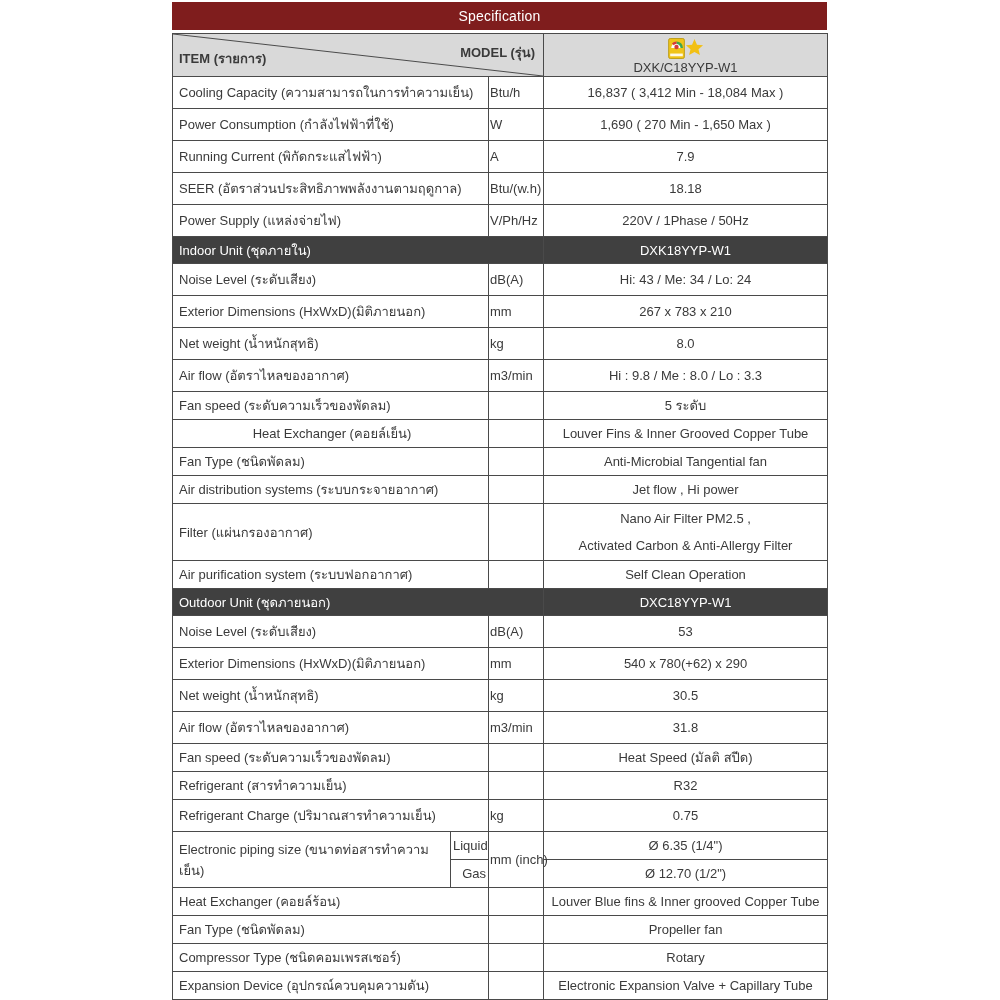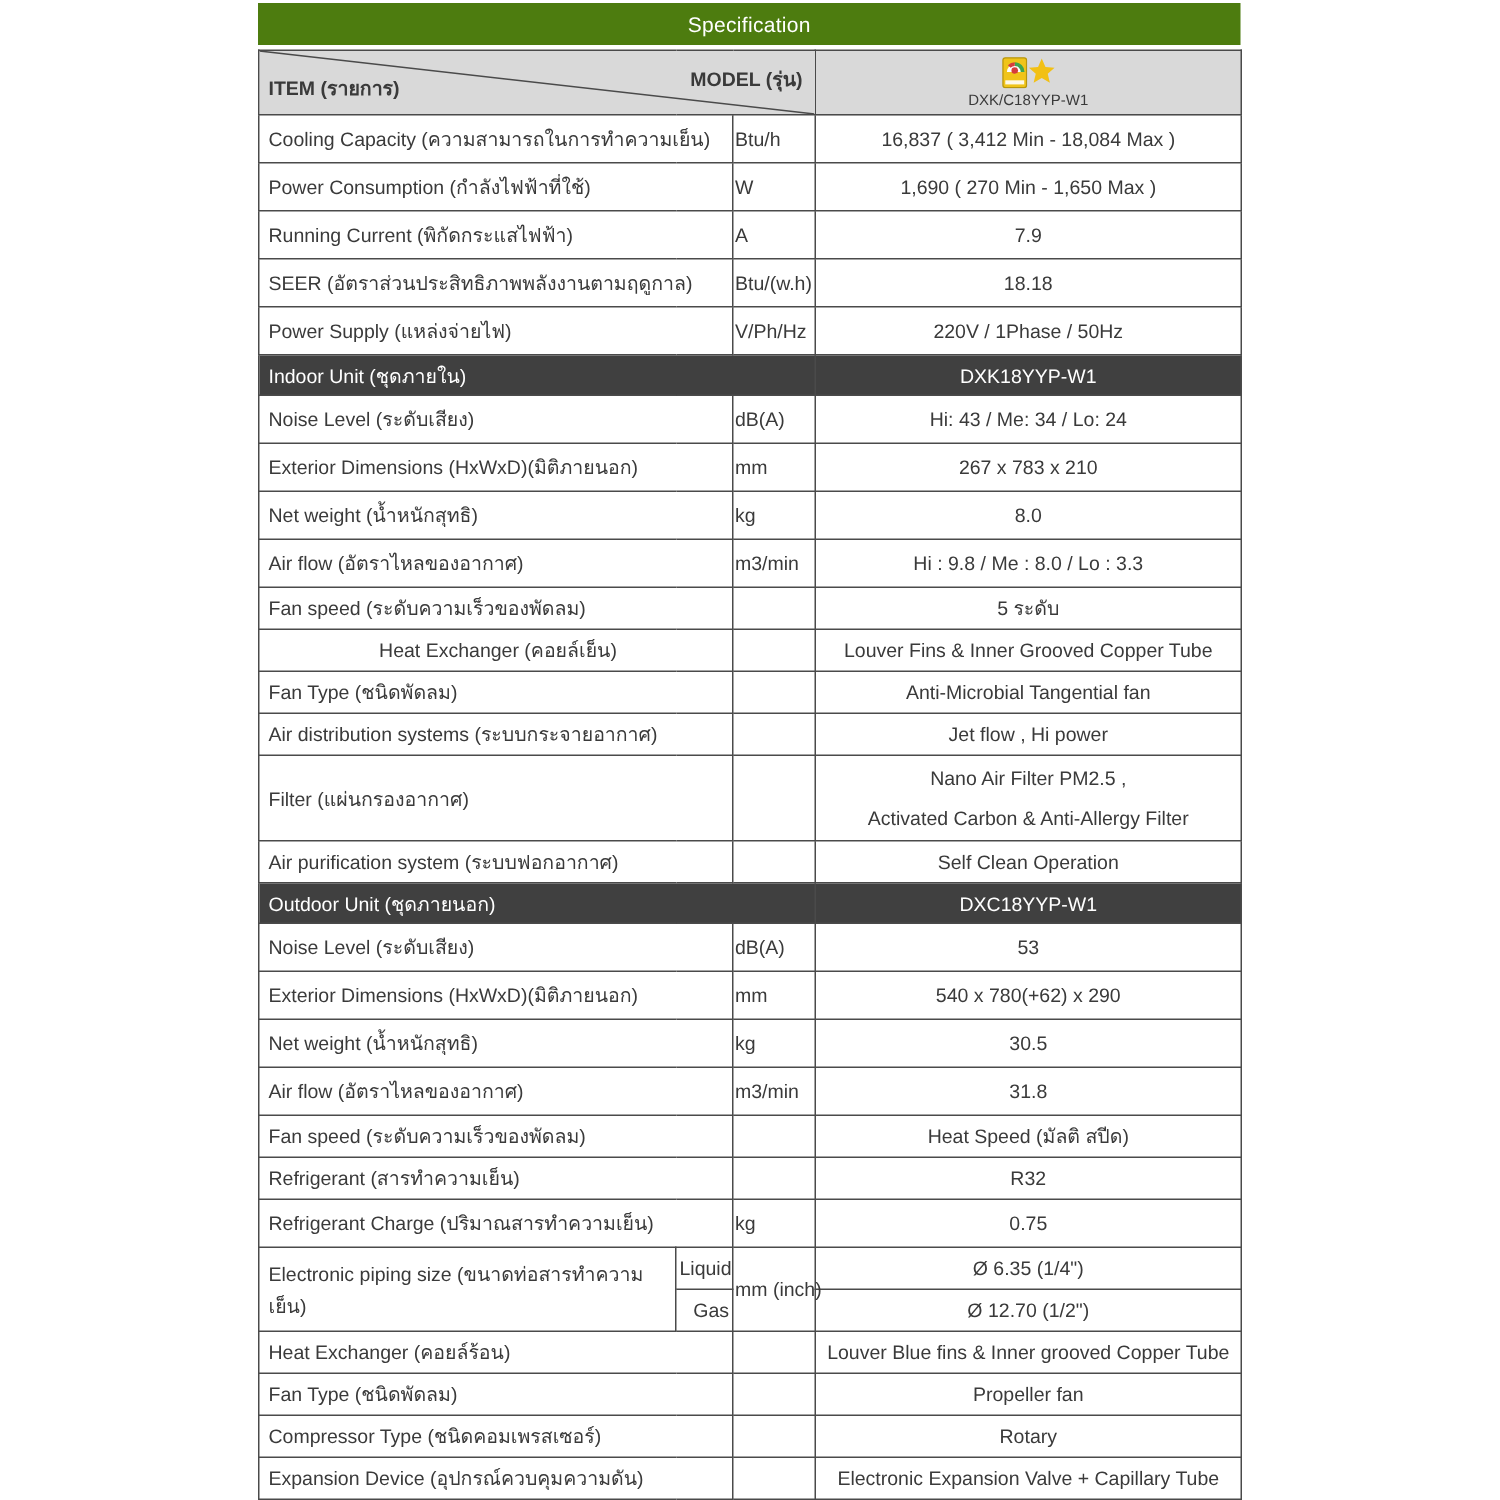--- a/index.html
+++ b/index.html
@@ -5,21 +5,21 @@
   * { box-sizing: border-box; }
   html, body { margin: 0; padding: 0; background: #ffffff; }
   body {
     width: 1000px; height: 1000px;
     font-family: "Liberation Sans", "DejaVu Sans", sans-serif;
     color: #3a3a3a;
   }
   .page { width: 1000px; height: 1000px; padding: 2px 173px 0 172px; }
 
   .title-bar {
-    height: 28px; background: #4d7c0f; color: #ffffff;
+    height: 28px; background: #7f1d1d; color: #ffffff;
     display: flex; align-items: center; justify-content: center;
     font-size: 14px; letter-spacing: 0.2px; margin-bottom: 3px;
   }
 
   table.spec {
     width: 655px; border-collapse: collapse; table-layout: fixed;
     font-size: 13px; color: #3a3a3a;
   }
   col.c-a { width: 278px; }
   col.c-b { width: 38px; }
@@ -29,21 +29,21 @@
   td { border: 1px solid #4a4a4a; height: 28px; padding: 0 4px; vertical-align: middle; }
 
   
   tr.head-row td { background: #d9d9d9; height: 43px; }
   td.diag-cell { position: relative; padding: 0; }
   td.diag-cell svg.diag { position: absolute; inset: 0; width: 100%; height: 100%; display: block; }
   .model-label { position: absolute; top: 8px; right: 8px; font-weight: bold; font-size: 13px; }
   .item-label  { position: absolute; bottom: 7px; left: 6px; font-weight: bold; font-size: 13px; }
   td.model-head { text-align: center; padding: 0; }
   .badge-row { display: flex; justify-content: center; align-items: flex-start; height: 22px; margin-top: 2px; }
-  .model-text { font-size: 10px; line-height: 15px; }
+  .model-text { font-size: 13px; line-height: 15px; }
 
   
   tr.section-row td { background: #404040; color: #ffffff; height: 27px; }
   td.sec-lbl { text-align: left; padding-left: 6px; }
   td.sec-val { text-align: center; }
 
   
   td.lbl { text-align: left; padding: 0 3px 0 6px; overflow: hidden; }
   td.lbl.center { text-align: center; }
   td.unit { text-align: left; padding: 8px 1px; white-space: nowrap; }

